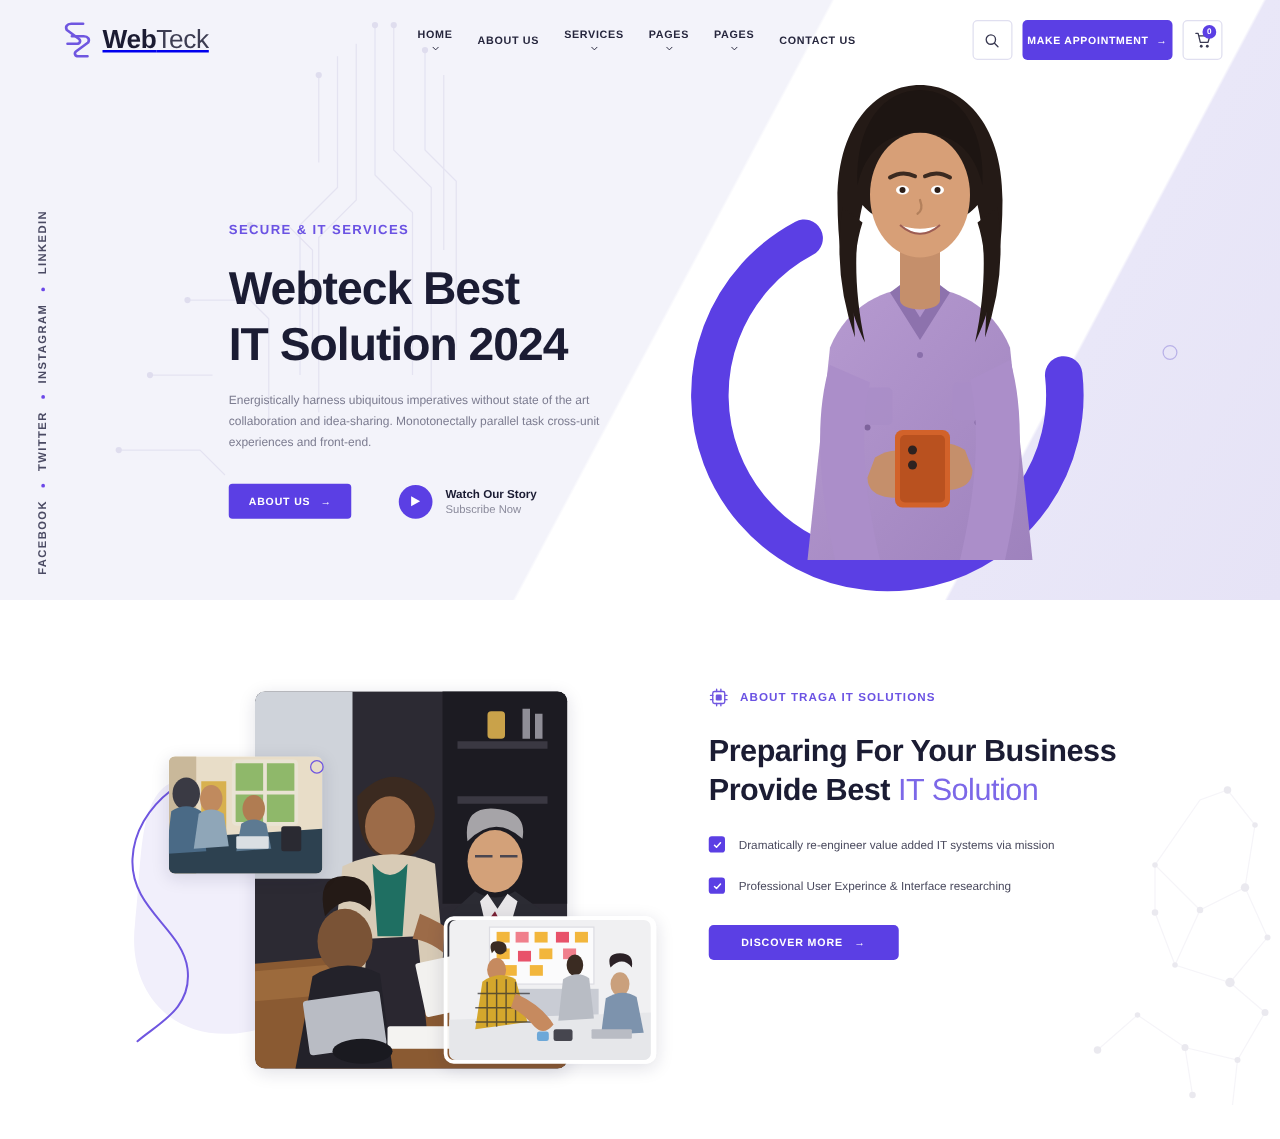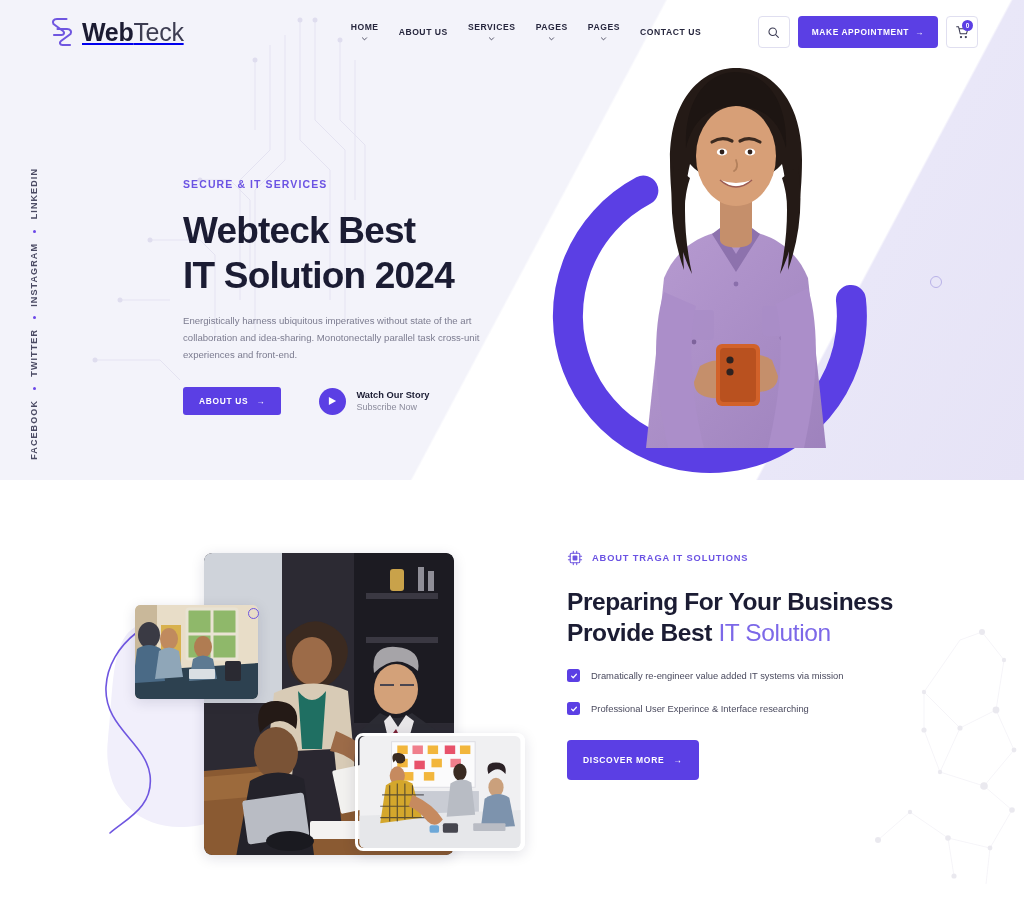--- a/index.html
+++ b/index.html
@@ -42,21 +42,21 @@
   }
   .social-dot { width: 3px; height: 3px; border-radius: 50%; background: #6b47e8; flex: none; }
 
   
   .header {
     position: absolute; left: 0; top: 0; width: 1024px; height: 64px;
     display: flex; align-items: center; z-index: 20;
   }
   .logo { display: flex; align-items: center; gap: 8px; margin-left: 50px; }
   .logo-mark { width: 24px; height: 30px; }
-  .logo-text { font-size: 25px; letter-spacing: -.3px; }
+  .logo-text { font-size: 21px; letter-spacing: -.3px; }
   .logo-text .b { font-weight: 700; color: #1b1b32; }
   .logo-text .l { font-weight: 400; color: #3d3d52; }
 
   .nav { display: flex; align-items: center; gap: 20px; margin-left: 167px; }
   .nav-item {
     display: flex; align-items: center; gap: 3px;
     font-size: 8.6px; font-weight: 700; letter-spacing: .55px;
     color: #26263d; text-decoration: none; white-space: nowrap; flex-direction: column;
   }
   .caret { width: 7px; height: 7px; }
@@ -64,21 +64,21 @@
   .header-right {
     position: absolute; right: 46px; top: 16px;
     display: flex; align-items: center; gap: 8px;
   }
   .icon-btn {
     width: 32px; height: 32px; border: 1px solid #e0dff0; border-radius: 4px;
     background: #fff; display: flex; align-items: center; justify-content: center;
     cursor: pointer; position: relative;
   }
   .appt-btn {
-    height: 32px; padding: 0 14px; border: none; border-radius: 4px;
+    height: 32px; padding: 0 4px; border: none; border-radius: 4px;
     background: #5b3fe4; color: #fff;
     font-size: 8.4px; font-weight: 700; letter-spacing: .6px;
     display: flex; align-items: center; gap: 6px; cursor: pointer;
     font-family: "Liberation Sans", sans-serif;
   }
   .cart-badge {
     position: absolute; top: 3px; right: 4px;
     width: 11px; height: 11px; border-radius: 50%;
     background: #5b3fe4; color: #fff; font-size: 6.5px; font-weight: 700;
     display: flex; align-items: center; justify-content: center;
@@ -157,21 +157,21 @@
   .about-title .accent { color: #7c68e8; font-weight: 400; }
   .about-text { margin-top: 18px; width: 355px; font-size: 9.6px; line-height: 19px; color: #8c8c9d; }
   .check-list { margin-top: 21px; display: flex; flex-direction: column; gap: 20px; }
   .check-row { display: flex; align-items: center; gap: 11px; }
   .check-box {
     width: 13px; height: 13px; border-radius: 2.5px; background: #5b3fe4; flex: none;
     display: flex; align-items: center; justify-content: center;
   }
   .check-label { font-size: 9.4px; color: #4a4a5e; }
   .discover-btn {
-    margin-top: 25px; height: 40px; padding: 0 16px; border: none; border-radius: 4px;
+    margin-top: 25px; height: 28px; padding: 0 26px; border: none; border-radius: 4px;
     background: #5b3fe4; color: #fff;
     font-size: 8.5px; font-weight: 700; letter-spacing: .7px;
     display: inline-flex; align-items: center; gap: 9px; cursor: pointer;
     font-family: "Liberation Sans", sans-serif;
   }
 </style>
 </head>
 <body>
 
 <div class="page">

